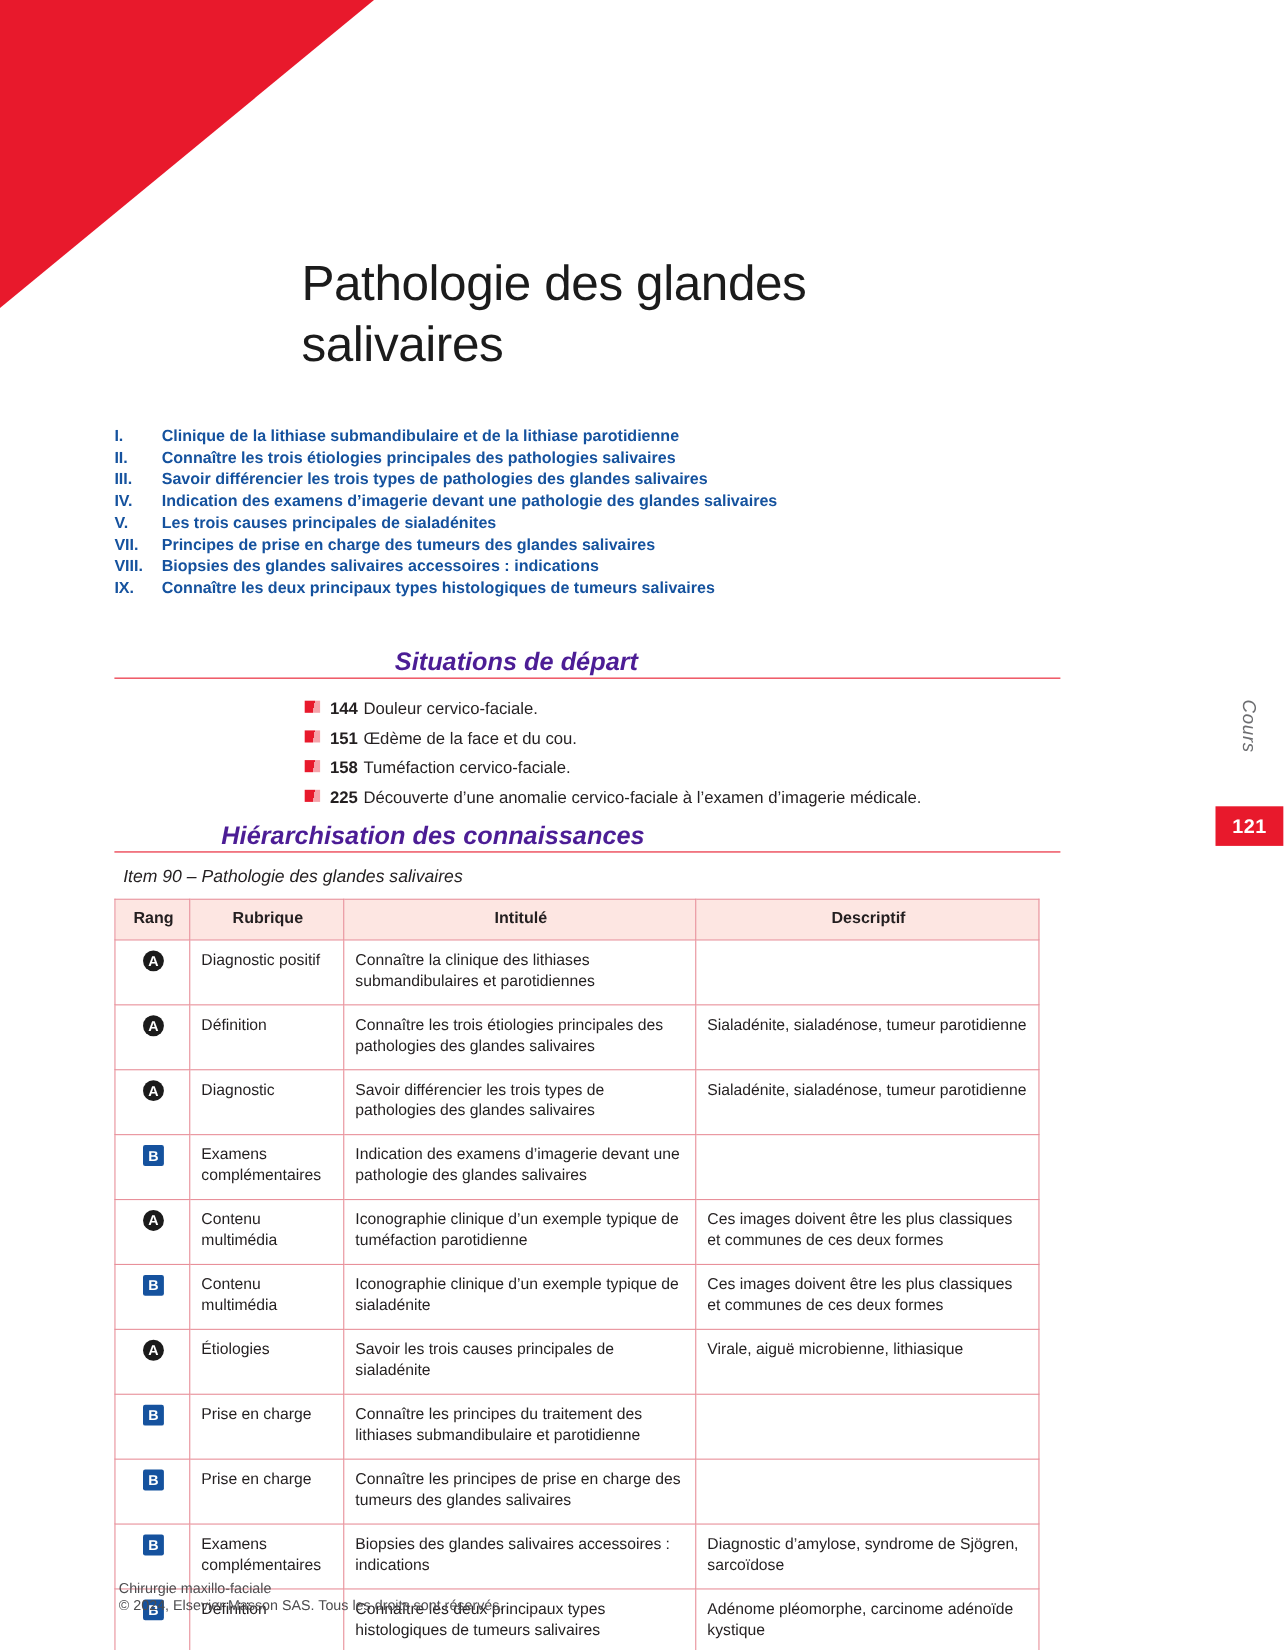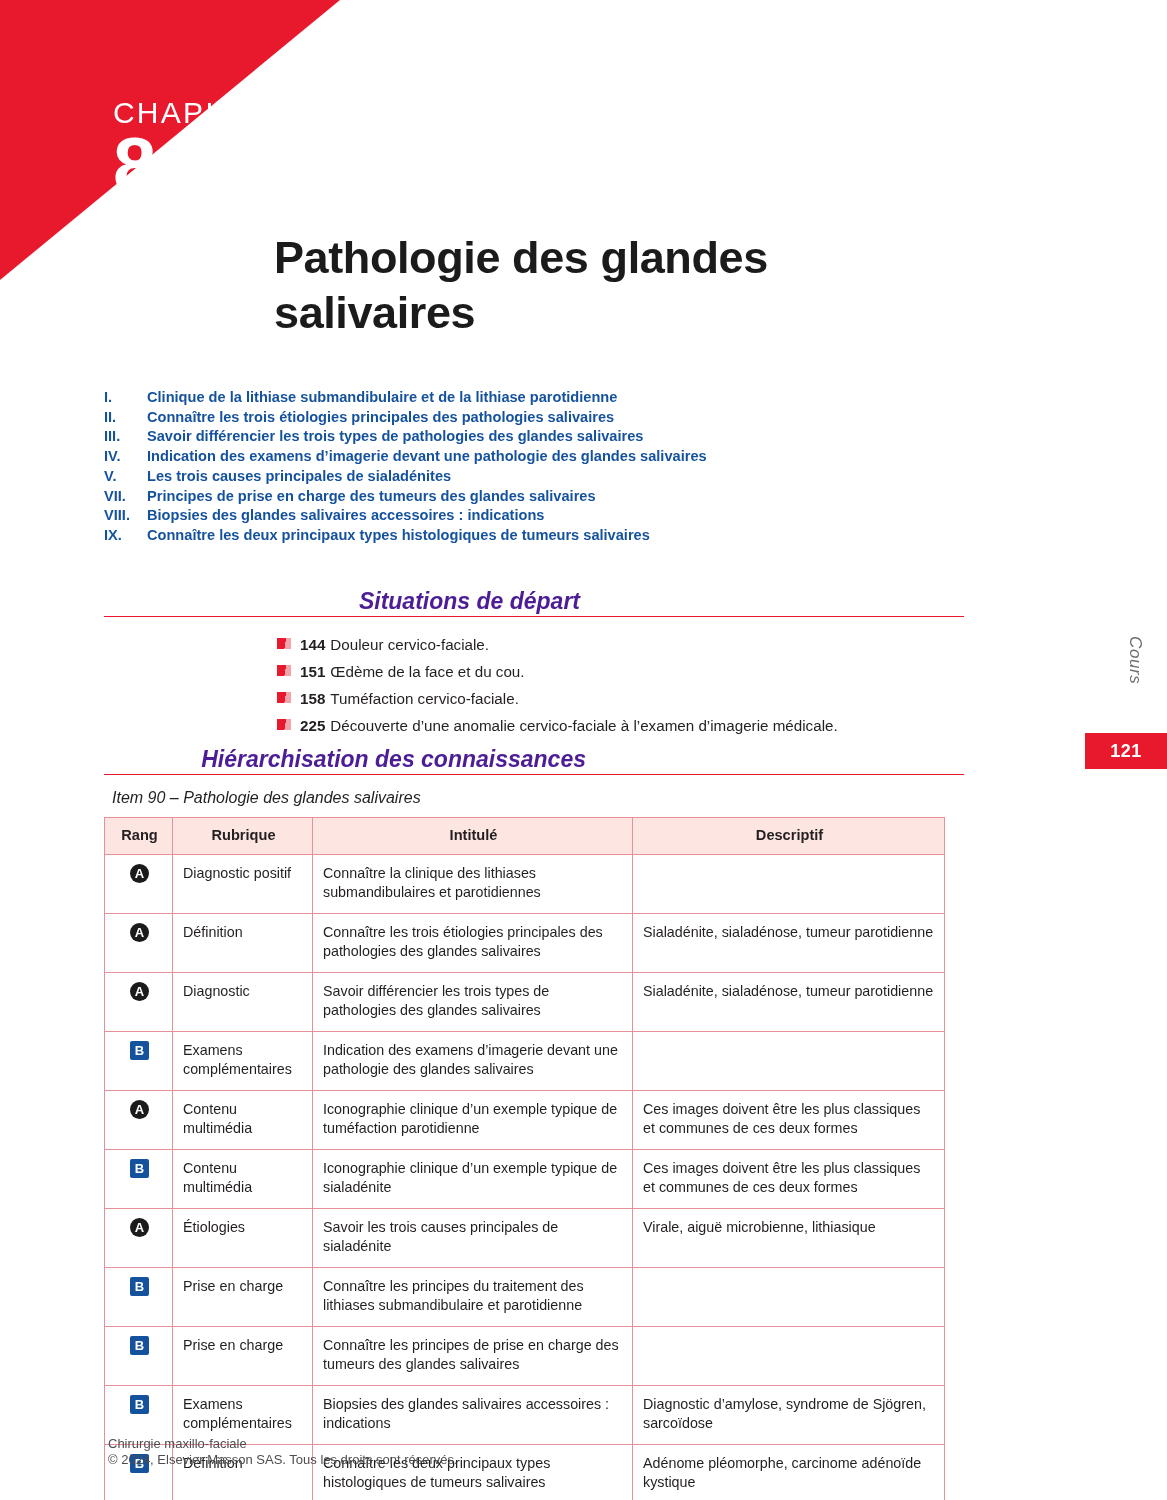--- a/index.html
+++ b/index.html
@@ -58,21 +58,21 @@
   }
 
   
   .doc-title {
     position: absolute;
     left: 274px;
     top: 230px;
     width: 640px;
     font-size: 45px;
     line-height: 55px;
-    font-weight: 700;
+    font-weight: 400;
     color: #1b1b1b;
     letter-spacing: -0.4px;
     z-index: 3;
   }
 
   
   .toc {
     position: absolute;
     left: 104px;
     top: 388px;
@@ -210,21 +210,21 @@
     font-size: 17px;
     font-style: italic;
     color: #6d6e71;
     writing-mode: vertical-rl;
     letter-spacing: 0.6px;
   }
   .page-tab {
     position: absolute;
     right: 0;
     top: 733px;
-    width: 82px;
+    width: 62px;
     height: 36px;
     background: #e8192c;
     color: #ffffff;
     font-size: 18px;
     font-weight: 700;
     display: flex;
     align-items: center;
     justify-content: center;
     letter-spacing: 0.5px;
   }
@@ -238,24 +238,20 @@
     line-height: 16px;
     color: #4d4d4f;
   }
 </style>
 </head>
 <body>
 
 <div class="page">
 
   <div class="corner"></div>
-  <div class="corner-inner">
-    <div class="chapitre-word">CHAPITRE</div>
-    <div class="chapitre-num">8</div>
-  </div>
 
   <div class="doc-title">Pathologie des glandes salivaires</div>
 
   <div class="toc">
     <div class="toc-row">
       <div class="toc-num">I.</div>
       <div class="toc-label">Clinique de la lithiase submandibulaire et de la lithiase parotidienne</div>
     </div>
     <div class="toc-row">
       <div class="toc-num">II.</div>

